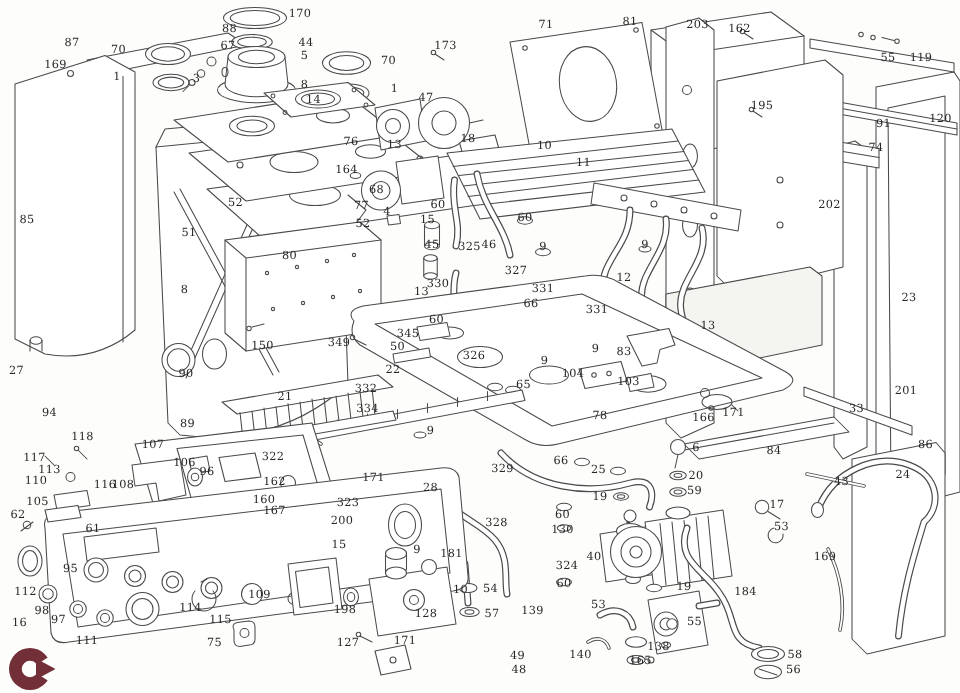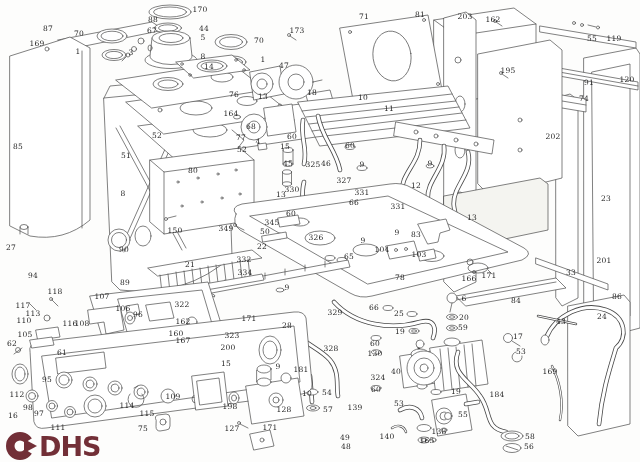--- a/index.html
+++ b/index.html
@@ -588,16 +588,15 @@
       <span class="plabel" style="left: 602px; top: 316px; color: rgb(38, 38, 38);">24</span>
       <span class="plabel" style="left: 550px; top: 371px; color: rgb(38, 38, 38);">169</span>
     </div>
 
 <div class="logo">
   <svg width="34" height="30" viewBox="0 0 34 30">
     <path fill-rule="evenodd" style="fill:var(--logo-color,#722f37)" d="M17,1 A14,14 0 1 0 17,29 A14,14 0 1 0 17,1 Z M17,9.5 A5.5,5.5 0 1 1 17,20.5 A5.5,5.5 0 1 1 17,9.5 Z"></path>
     <path fill="#fdfdfc" d="M17,15 L34,4 L34,26 Z"></path>
     <path style="fill:var(--logo-color,#722f37)" d="M21,8 L34,15 L21,22 Z"></path>
   </svg>
-  <span class="logo-text">DHS</span>
 </div>
 
 </div>
 
 </body></html>

